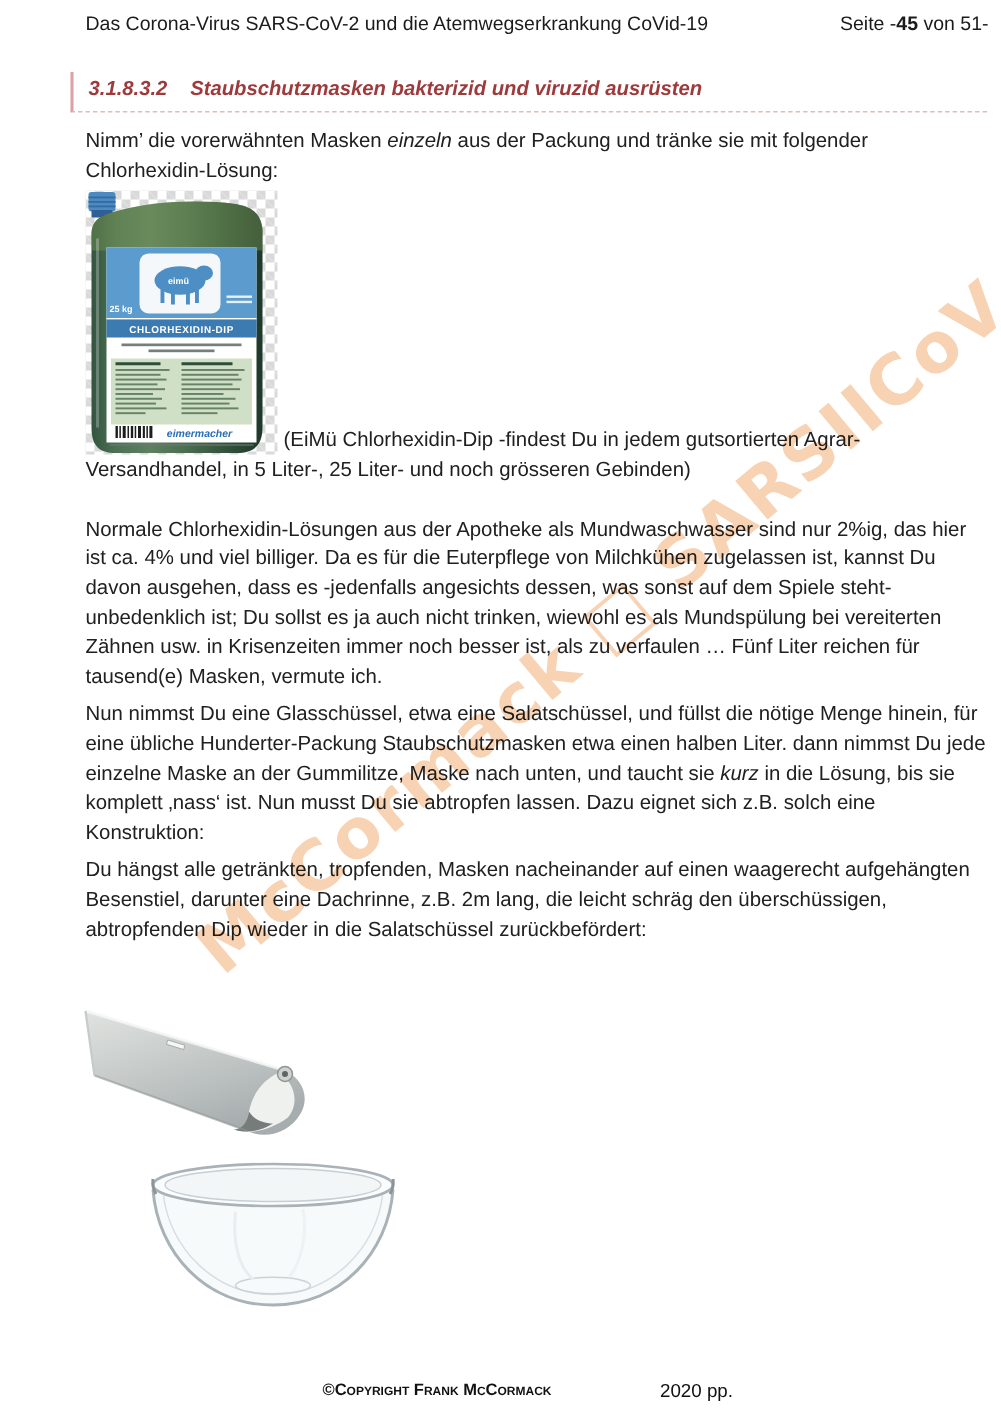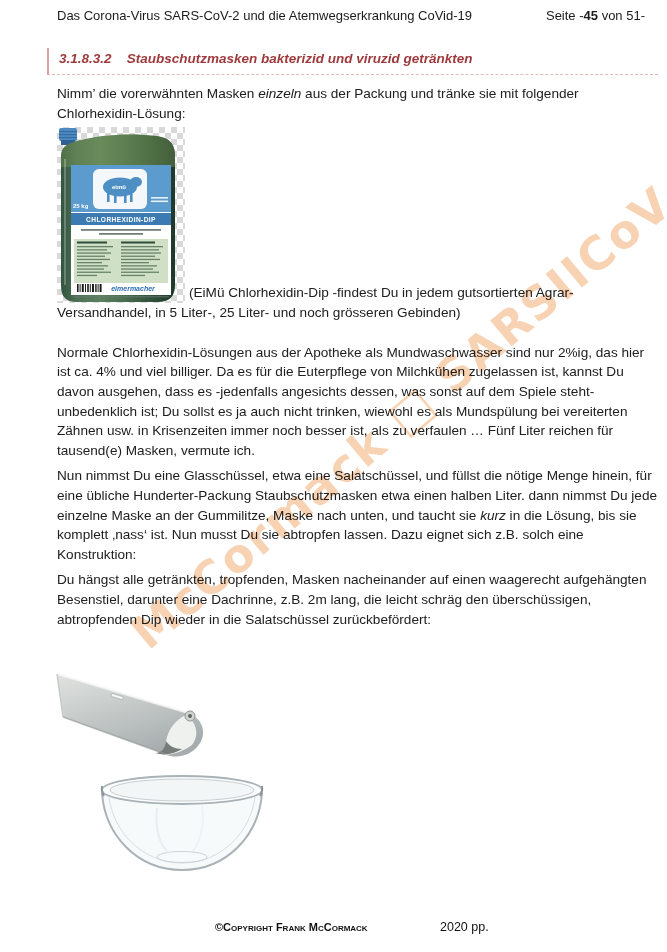--- a/index.html
+++ b/index.html
@@ -2,21 +2,21 @@
 <html lang="de"><head>
 <meta charset="utf-8">
 <style>
   html,body { margin:0; padding:0; background:#ffffff; }
   .page {
     position:relative; width:667px; height:952px; background:#ffffff;
     font-family:"Liberation Sans", sans-serif; color:#202020; overflow:hidden;
   }
   
   .header {
-    position:absolute; top:8px; left:57px; right:22px;
+    position:absolute; top:8px; left:57px; right:8px;
     display:flex; justify-content:space-between; font-size:13px; color:#1b1b1b;
   }
   .header b { font-weight:bold; }
   
   .section-heading {
     position:absolute; top:48px; left:47px; right:9px;
     color:#9d3a3c; font-size:13.5px; font-weight:bold; font-style:italic;
     border-left:2px solid #dda0a2; border-bottom:1px dashed #e3babc;
     padding:3px 0 8px 10px;
   }
@@ -66,21 +66,21 @@
 
 <div class="page">
 
   <div class="header">
     <span>Das Corona-Virus SARS-CoV-2 und die Atemwegserkrankung CoVid-19</span>
     <span><span>Seite -</span><b>45</b><span> von 51-</span></span>
   </div>
 
   <div class="section-heading">
     <span class="section-number">3.1.8.3.2</span>
-    <span>Staubschutzmasken bakterizid und viruzid getränkten</span>
+    <span>Staubschutzmasken bakterizid und viruzid ausrüsten</span>
   </div>
 
   <div class="content">
 
     <p class="p1"><span>Nimm’ die vorerwähnten Masken </span><em class="inline-em">einzeln</em><span> aus der Packung und tränke sie mit folgender Chlorhexidin-Lösung:</span></p>
 
     <p class="caption-para"><span class="canister">
       <svg width="128" height="176" viewBox="0 0 128 176">
         <defs>
           <linearGradient id="bodyGrad" x1="0" y1="0" x2="1" y2="0">

